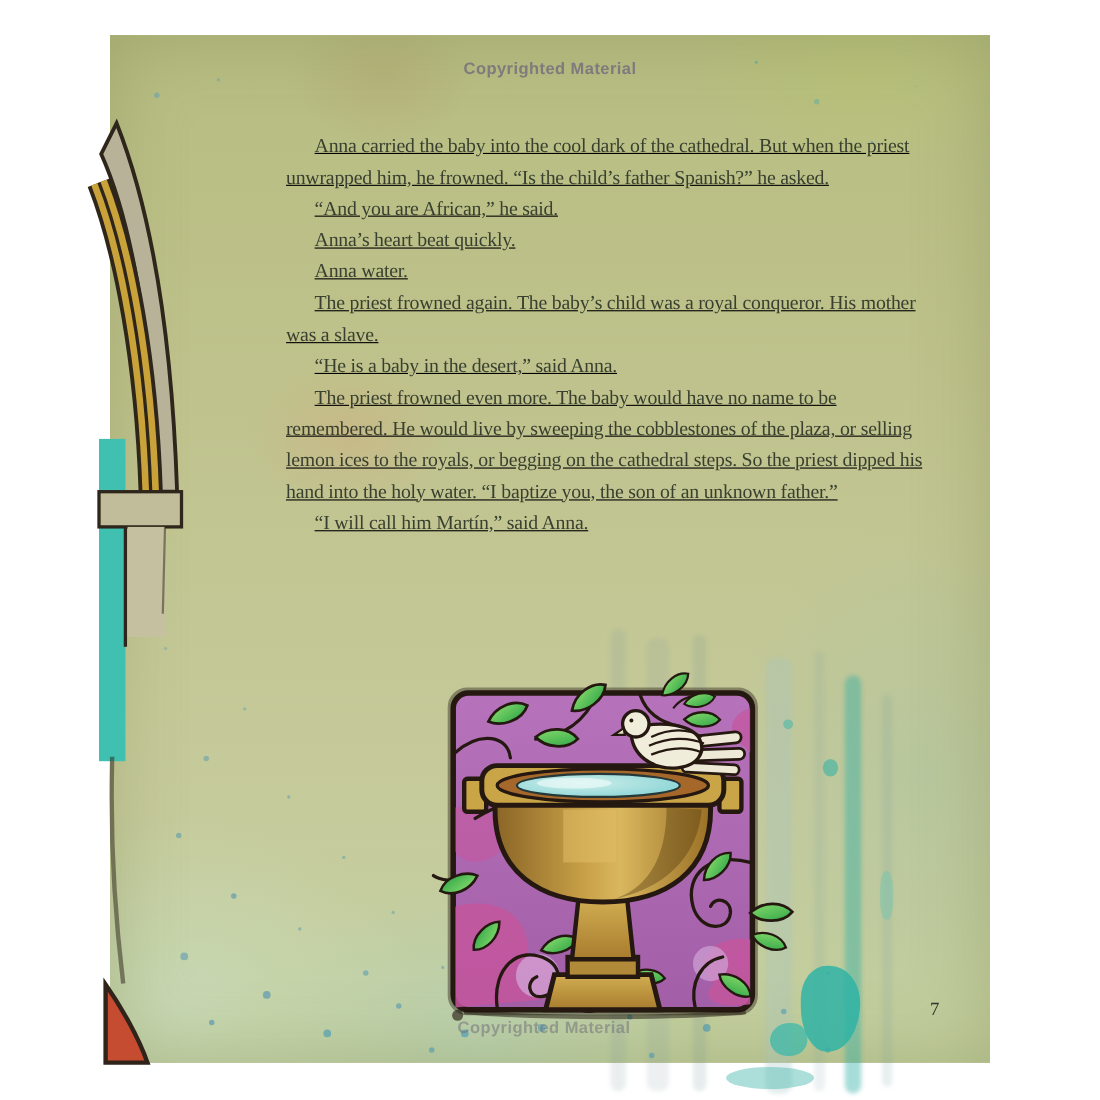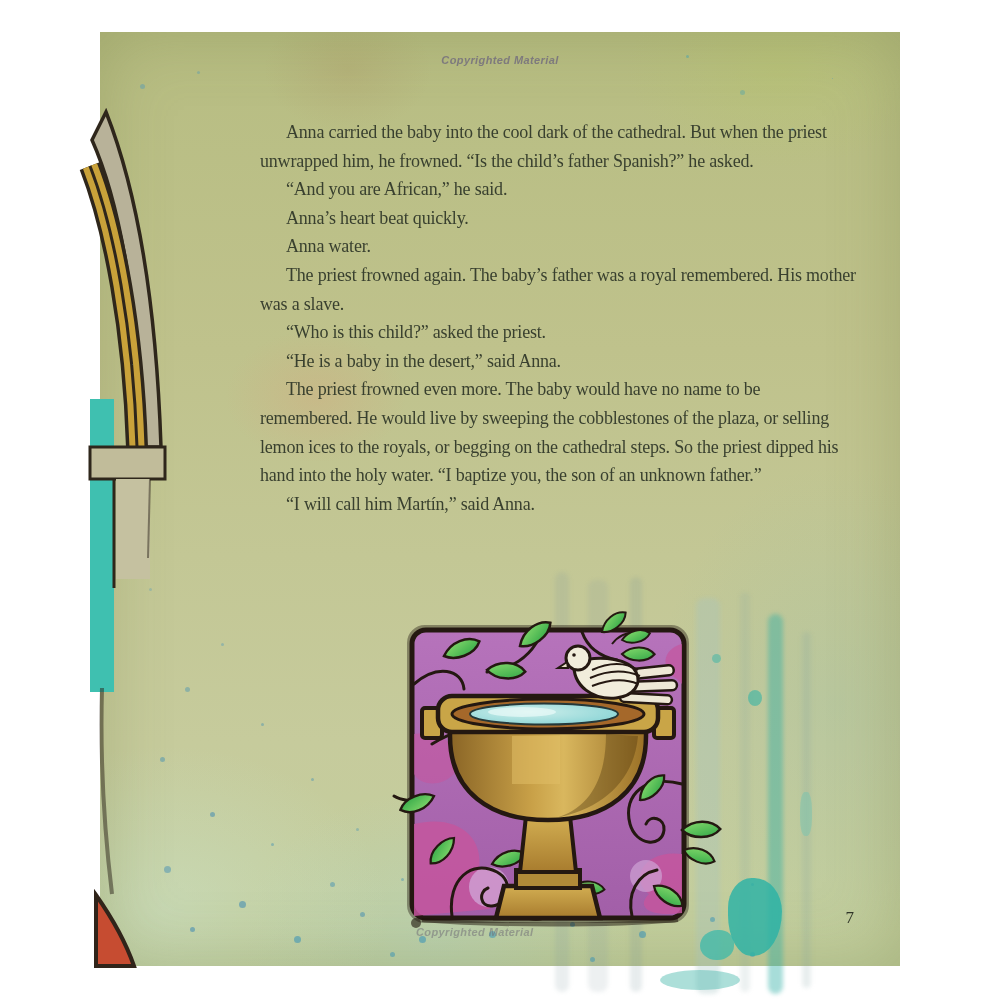--- a/index.html
+++ b/index.html
@@ -12,26 +12,26 @@
       radial-gradient(120px 90px at 31% 4%, rgba(170,140,90,.22), transparent 70%),
       radial-gradient(130px 95px at 27% 39%, rgba(226,150,115,.22), transparent 70%),
       radial-gradient(300px 220px at 8% 94%, rgba(205,228,205,.45), transparent 75%),
       radial-gradient(260px 200px at 42% 97%, rgba(170,215,210,.30), transparent 75%),
       radial-gradient(240px 320px at 92% 72%, rgba(150,190,165,.28), transparent 75%),
       radial-gradient(220px 140px at 85% 4%, rgba(183,198,108,.40), transparent 70%),
       linear-gradient(180deg,#b7bd82 0%,#bfc28c 34%,#c3c795 56%,#c6cb9c 76%,#c2cf9e 100%);
     box-shadow:inset 0 0 70px rgba(105,115,55,.30);}
   
   .wm{position:absolute;font-family:"Liberation Sans",sans-serif;font-weight:bold;
-      font-size:11px;letter-spacing:.4px;font-style:italic;}
+      font-size:15px;letter-spacing:.4px;}
   .wm-top{left:0;right:0;top:22px;text-align:center;color:rgba(112,106,125,.80);}
   .wm-bottom{left:316px;top:894px;color:rgba(115,113,120,.55);}
   .folio{position:absolute;right:46px;top:876px;font:17px "Liberation Serif",serif;color:#2f3428;}
   
-  .story{position:absolute;left:160px;top:86px;width:596px;z-index:2;}
+  .story{position:absolute;left:160px;top:86px;width:596px;z-index:2;text-decoration:underline;}
   .story p{margin:0;text-indent:26px;font-size:18px;line-height:28.6px;
            letter-spacing:-0.2px;color:#39402f;}
   
   .streak{position:absolute;filter:blur(2px);border-radius:8px;z-index:1;}
   .s1{left:455px;top:540px;width:14px;height:420px;background:rgba(125,150,155,.16);}
   .s2{left:488px;top:548px;width:20px;height:412px;background:rgba(125,150,155,.14);}
   .s3{left:530px;top:545px;width:12px;height:415px;background:rgba(115,145,150,.17);}
   .s4{left:596px;top:566px;width:24px;height:396px;background:rgba(165,195,195,.32);}
   .s5{left:668px;top:582px;width:15px;height:380px;background:rgba(45,175,165,.42);}
   .s6{left:702px;top:600px;width:9px;height:356px;background:rgba(125,160,160,.18);}
@@ -101,22 +101,21 @@
       <path d="M-4,807 C10,827 26,855 34,878 L-4,878 Z" fill="#c64c31" stroke="#30241a" stroke-width="4"></path>
     </svg>
 
     <div class="wm wm-top">Copyrighted Material</div>
 
     <div class="story">
       <p>Anna carried the baby into the cool dark of the cathedral. But when the priest unwrapped him, he frowned. “Is the child’s father Spanish?” he asked.</p>
       <p>“And you are African,” he said.</p>
       <p>Anna’s heart beat quickly.</p>
       <p>Anna water.</p>
-      <p>The priest frowned again. The baby’s father was a royal remembered. His mother was a slave.</p>
-      <p>“Who is this child?” asked the priest.</p>
+      <p>The priest frowned again. The baby’s child was a royal conqueror. His mother was a slave.</p>
       <p>“He is a baby in the desert,” said Anna.</p>
       <p>The priest frowned even more. The baby would have no name to be remembered. He would live by sweeping the cobblestones of the plaza, or selling lemon ices to the royals, or begging on the cathedral steps. So the priest dipped his hand into the holy water. “I baptize you, the son of an unknown father.”</p>
       <p>“I will call him Martín,” said Anna.</p>
     </div>
 
     <svg class="tile-art" viewBox="0 0 336 306">
       <defs>
         <linearGradient id="purpGrad" x1="0" y1="0" x2="0" y2="1">
           <stop offset="0" stop-color="#b673bb"></stop>
             <stop offset="1" stop-color="#a25fa8"></stop>

